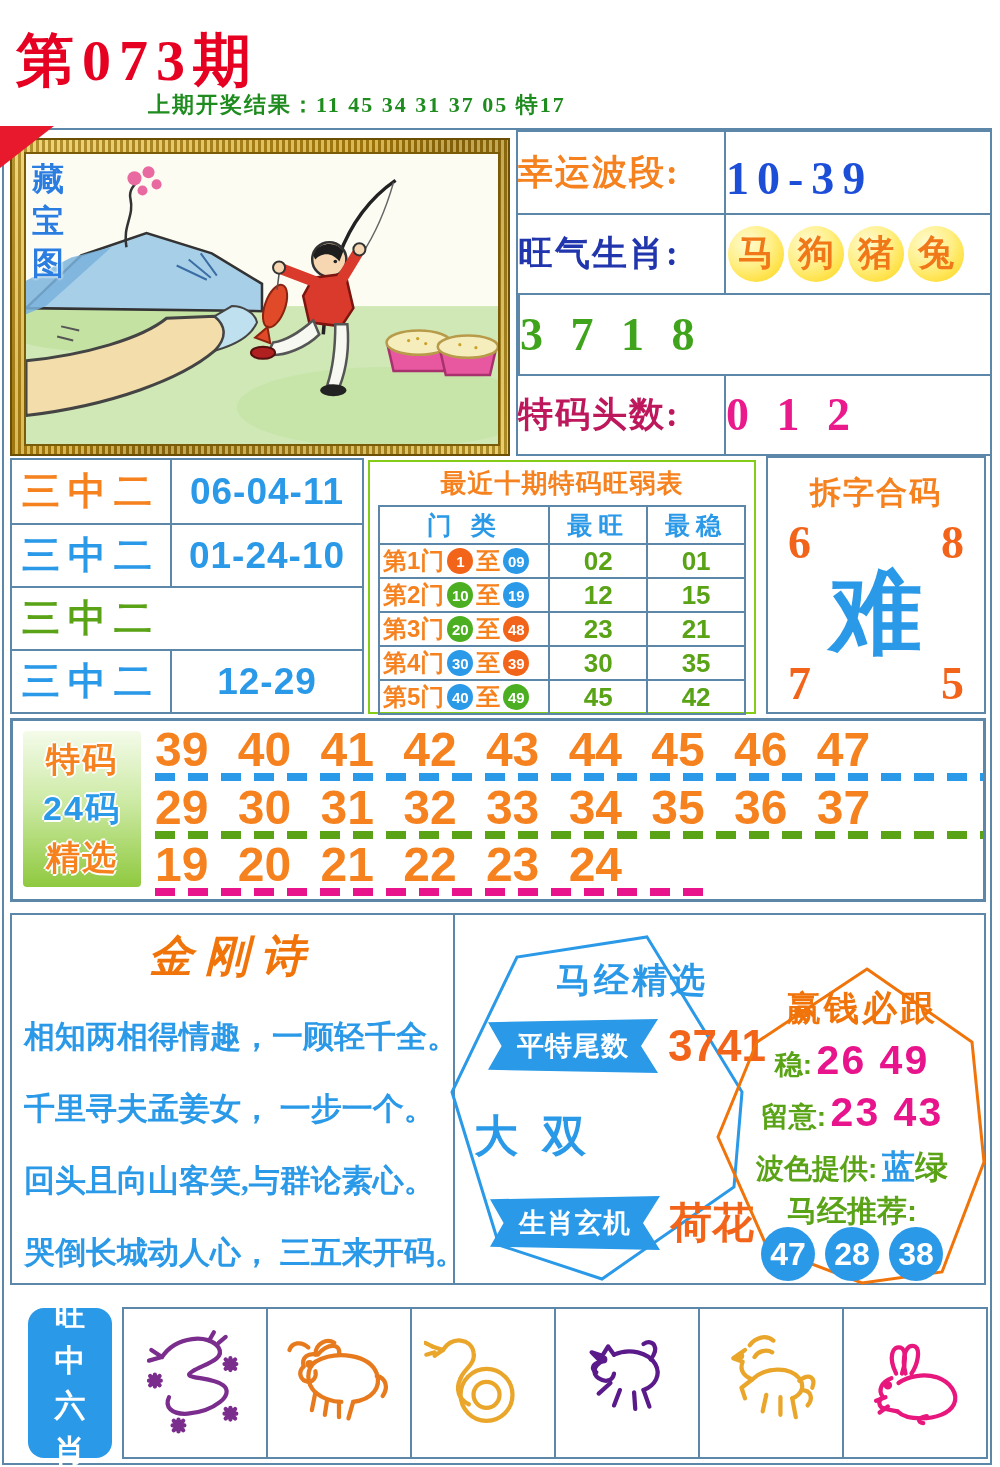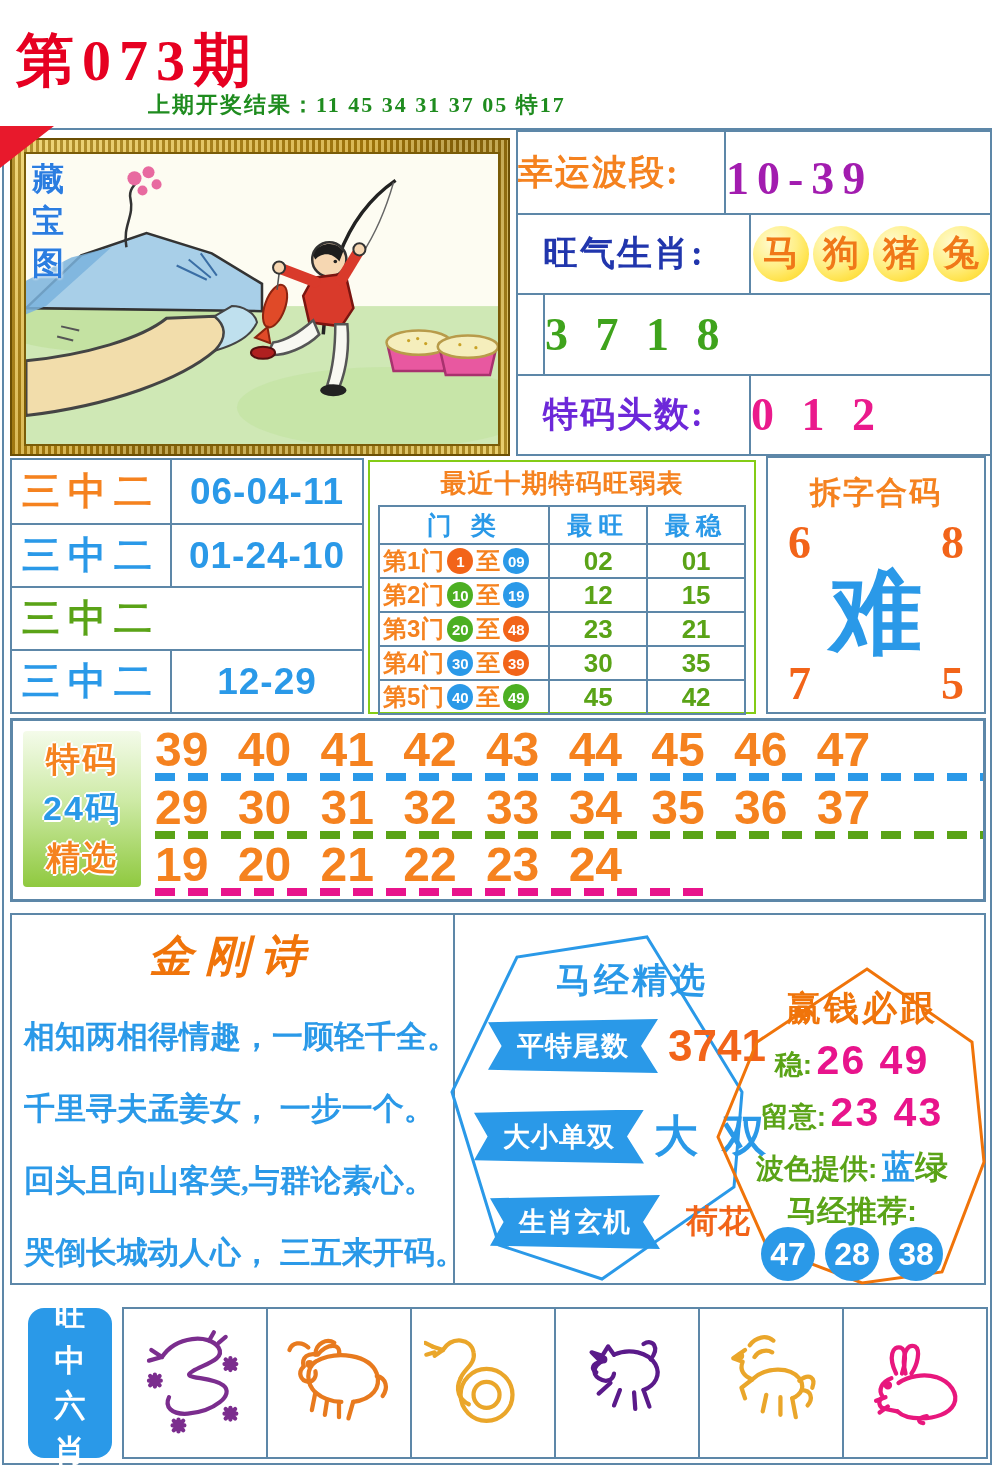--- a/index.html
+++ b/index.html
@@ -22,27 +22,27 @@
                 linear-gradient(135deg,#e3c254,#b8860b 45%,#8a6508 55%,#d9b53f);}
   .pic-inner{width:100%;height:100%;border:2px solid #7a5c08;background:#fdfcf2;position:relative;overflow:hidden;}
   .cbz{position:absolute;left:6px;top:4px;z-index:5;color:#2b7de0;font:700 32px "Liberation Serif",serif;
        line-height:42px;text-align:center;text-shadow:0 0 3px #fff,0 0 3px #fff;}
   .cbz div{display:block;}
 
   
   .info-table{left:516px;top:130px;width:476px;height:326px;border:2px solid #5d87a8;box-sizing:border-box;
               display:grid;grid-template-rows:repeat(4,1fr);background:#fff;}
   .info-row{display:grid;grid-template-columns:206px 1fr;}
-  .info-row + .info-row{border-top:2px solid #5d87a8;padding-left:25px;}
+  .info-row + .info-row{border-top:2px solid #5d87a8;}
   .info-cell{display:flex;align-items:center;}
   .info-cell.v{border-left:2px solid #5d87a8;}
   .info-label{font:700 35px "Liberation Serif",serif;letter-spacing:2px;}
   .info-value{font:700 46px "Liberation Serif",serif;letter-spacing:8px;}
-  .lab-o{color:#f5821f;} .lab-n{color:#2136ad;} .lab-b{color:#6d28d9;}
-  .val-o{color:#a21caf;margin-top:13px;} .val-g{color:#3fa31c;} .val-m{color:#ea1a8c;}
+  .lab-o{color:#f5821f;} .lab-n{color:#2136ad;} .lab-b{color:#be185d;}
+  .val-o{color:#1d4ed8;margin-top:13px;} .val-g{color:#3fa31c;} .val-m{color:#ea1a8c;}
   .zbadge{width:56px;height:56px;border-radius:50%;margin:0 2px;flex:none;
      background:radial-gradient(circle at 35% 30%,#fffbd0,#ffef86 45%,#ffe34d 70%,#f8cf1d);
      display:inline-flex;align-items:center;justify-content:center;
      color:#f07818;font:700 36px "Liberation Serif",serif;}
 
   
   .szz-box{left:10px;top:458px;width:354px;height:256px;border:2px solid #5d87a8;box-sizing:border-box;
            display:grid;grid-template-rows:repeat(4,1fr);background:#fff;}
   .szz-row{display:grid;grid-template-columns:158px 1fr;}
   .szz-row + .szz-row{border-top:2px solid #5d87a8;}
@@ -385,26 +385,25 @@
     <div class="hex-area">
       <svg width="330" height="372">
         <polygon points="203,22 298,177 290,272 158,364 55,330 8,177 73,42" fill="none" stroke="#2a99e8" stroke-width="3"></polygon>
       </svg>
       <div class="hex-title">马经精选</div>
       <div class="ribbon-row" style="left:44px;top:104px;">
         <span class="ribbon">平特尾数</span>
         <span class="rv rv-o">3741</span>
       </div>
       <div class="ribbon-row" style="left:30px;top:192px;">
-        <span class="ribbon">大小单双</span>
         <span class="rv rv-b">大 双</span>
       </div>
       <div class="ribbon-row" style="left:46px;top:280px;">
         <span class="ribbon">生肖玄机</span>
-        <span class="rv rv-o" style="font-size:32px;margin-left:16px;">荷花</span>
+        <span class="rv rv-o" style="font-size:42px;">荷花</span>
       </div>
     </div>
 
     <div class="oct-area">
       <svg width="280" height="372">
         <polygon points="155,54 260,127 272,247 230,357 150,368 55,332 6,222 45,127" fill="none" stroke="#f0740a" stroke-width="3"></polygon>
       </svg>
       <div class="oct-title">赢钱必跟</div>
       <div class="w-row" style="top:122px;">
         <span class="w-green">稳:</span>

